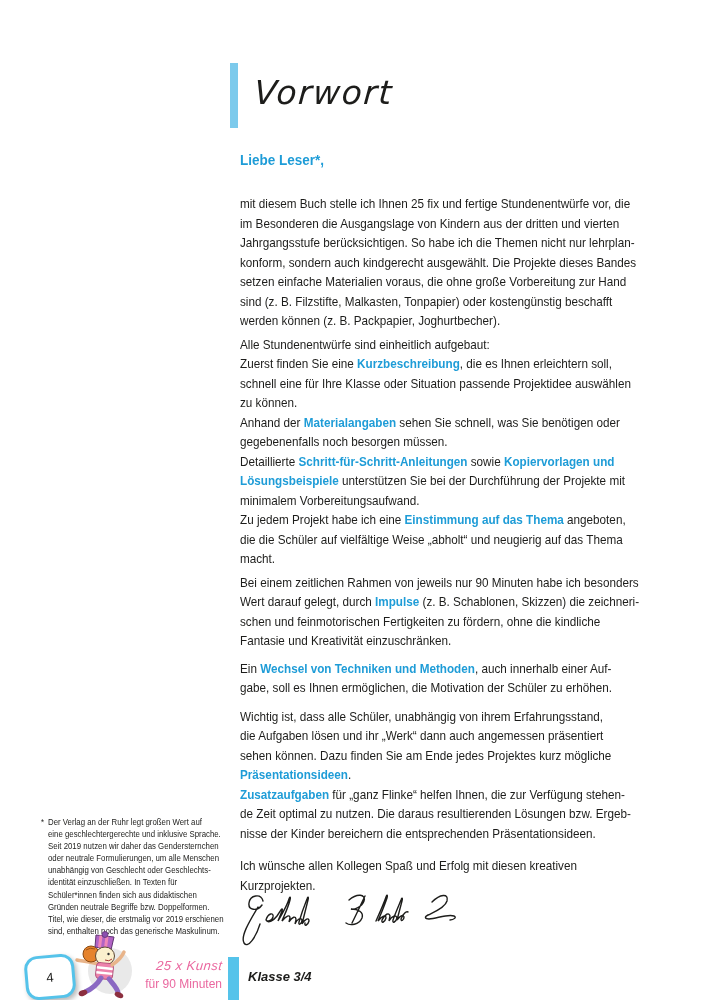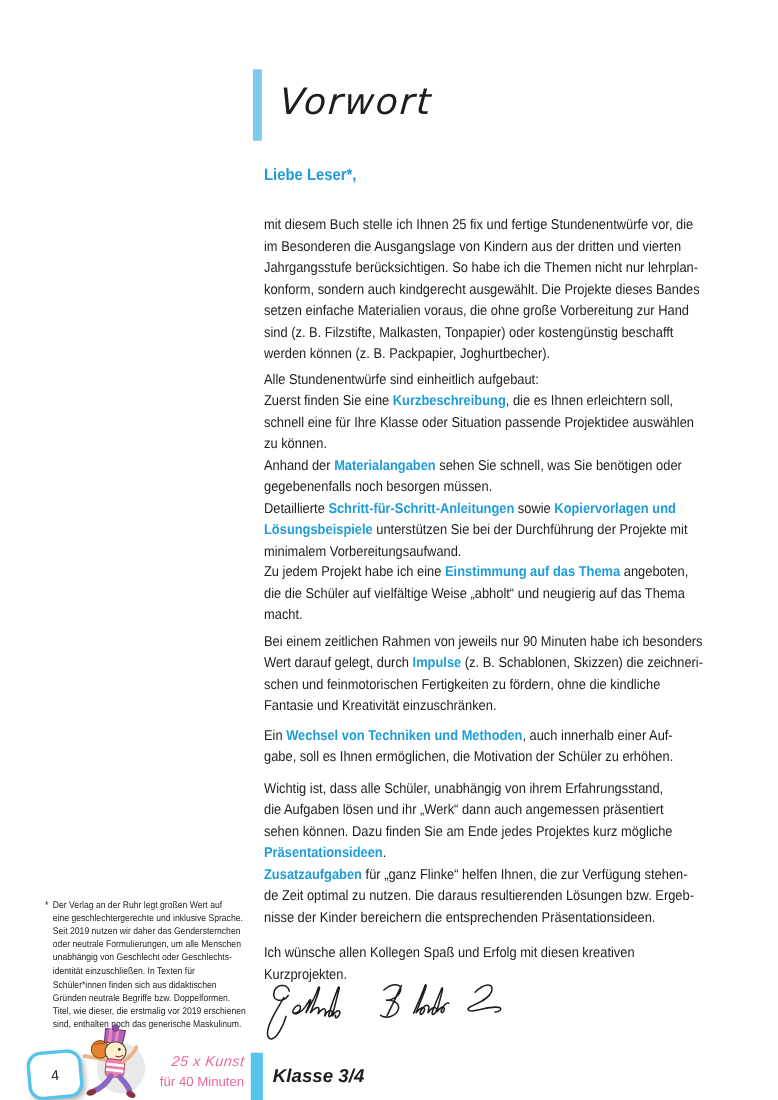--- a/index.html
+++ b/index.html
@@ -39,21 +39,21 @@
     border:3.5px solid #55c3ea;border-radius:13px;transform:rotate(-5deg);
     display:flex;align-items:center;justify-content:center;font-size:13px;
     box-shadow:2px 3px 5px rgba(0,0,0,0.28);z-index:2;
   }
   .mascot{position:absolute;left:74px;top:931px;z-index:1;}
   .brand{position:absolute;left:108px;top:956px;width:114px;text-align:right;color:#ea679f;}
   .brand-1{display:inline-block;font-size:13px;font-style:italic;letter-spacing:0.5px;
     transform:skewX(-5deg);line-height:16px;white-space:nowrap;}
   .brand-2{font-size:12px;line-height:15px;white-space:nowrap;}
   .footer-bar{position:absolute;left:228px;top:957px;width:11px;height:43px;background:#55c3ea;}
-  .series-label{position:absolute;left:248px;top:969px;font-size:17px;font-weight:bold;font-style:italic;white-space:nowrap;}
+  .series-label{position:absolute;left:248px;top:969px;font-size:13px;font-weight:bold;font-style:italic;white-space:nowrap;}
 </style>
 </head>
 <body>
 
 <div class="page">
 
   <div class="title-block">
     <div class="title-bar"></div>
     <h1 class="page-title">Vorwort</h1>
   </div>
@@ -159,20 +159,20 @@
       <path d="M38,34 C44,30 48,26 50,21" stroke="#e8b48a" stroke-width="3.5" fill="none" stroke-linecap="round"></path>
       <path d="M27,47 C23,54 18,58 11,61" stroke="#8a68c2" stroke-width="5" fill="none" stroke-linecap="round"></path>
       <path d="M35,48 C40,54 44,58 44,62" stroke="#8a68c2" stroke-width="5" fill="none" stroke-linecap="round"></path>
       <ellipse cx="9" cy="62" rx="4.5" ry="2.8" fill="#8c2f3f" transform="rotate(-20 9 62)"></ellipse>
       <ellipse cx="45" cy="64" rx="4.5" ry="2.8" fill="#8c2f3f" transform="rotate(25 45 64)"></ellipse>
     </svg>
   </div>
 
   <div class="brand">
     <span class="brand-1">25 x Kunst</span><br>
-    <span class="brand-2">für 40 Minuten</span>
+    <span class="brand-2">für 90 Minuten</span>
   </div>
 
   <div class="footer-bar"></div>
 
   <div class="series-label">Klasse 3/4</div>
 
 </div>
 
 </body></html>

